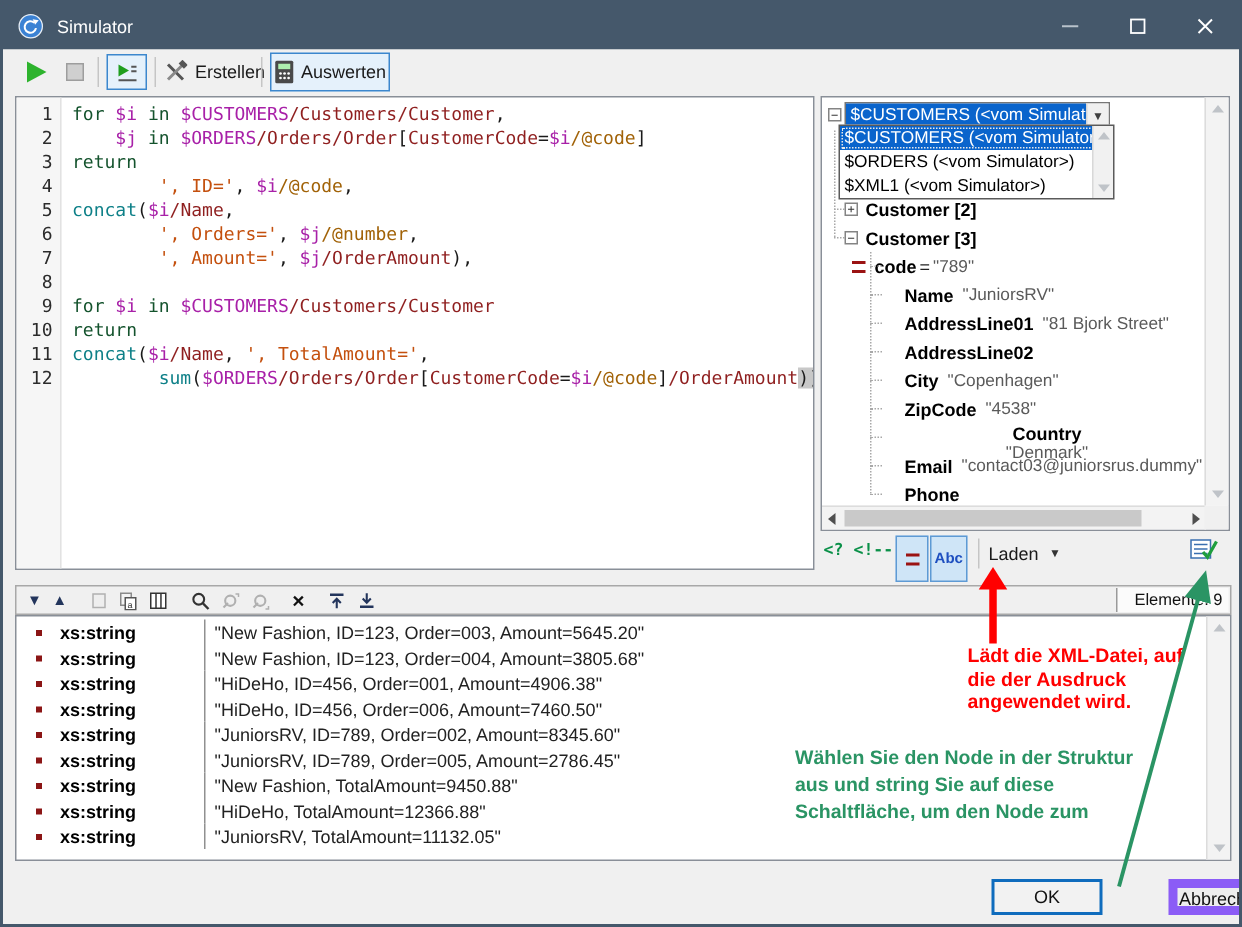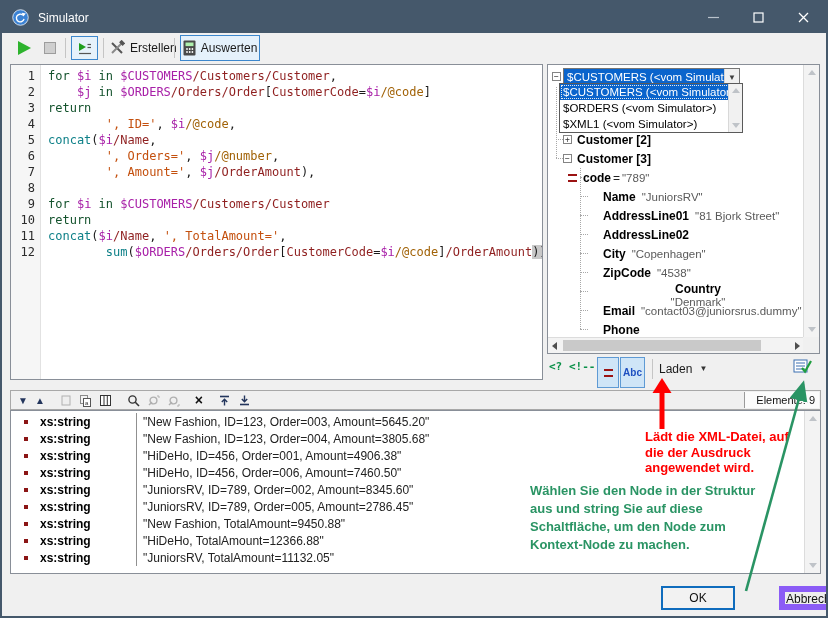--- a/index.html
+++ b/index.html
@@ -109,21 +109,21 @@
   .result-row { height:17px; display:flex; align-items:center; }
   .rbullet { width:4px; height:4px; background:#8b1515; margin:0 12px 0 12px; flex:none; }
   .rtype { width:96px; font-size:12px; font-weight:bold; color:#000; flex:none; }
   .rdiv { align-self:stretch; border-left:1px solid #909090; }
   .rval { font-size:12px; color:#222; padding-left:6px; white-space:nowrap; }
   .results-vscroll { right:0; top:0; width:16px; height:162px; }
 
   
   .note-red { position:absolute; left:600px; top:427px; z-index:55;margin-left:43px; }
   .note-red div { font-size:13px; font-weight:bold; color:#f00; line-height:15.5px; }
-  .note-green { position:absolute; left:528px; top:480px; z-index:55; }
+  .note-green { position:absolute; left:528px; top:494px; z-index:55; }
   .note-green div { font-size:13px; font-weight:bold; color:#2a9464; line-height:18px; }
   .arrows { position:absolute; left:0; top:0; z-index:60; pointer-events:none; }
 
   
   .btn { position:absolute; top:584px; height:24px; font-size:12px; color:#111;
          font-family:"Liberation Sans", sans-serif; cursor:default; }
   .btn-ok { left:659px; width:74px; background:#f2f2f2; border:2px solid #0f6cbd; }
   .btn-cancel { left:777px; width:72px; background:#eeeeee; border:6px solid #8b5cf6; }
 </style>
 </head>
@@ -490,21 +490,20 @@
 
   <div class="note-red">
     <div>Lädt die XML-Datei, auf</div>
     <div>die der Ausdruck</div>
     <div>angewendet wird.</div>
   </div>
   <div class="note-green">
     <div>Wählen Sie den Node in der Struktur</div>
     <div>aus und string Sie auf diese</div>
     <div>Schaltfläche, um den Node zum</div>
-    <div>Kontext-Node zu machen.</div>
   </div>
 
   <svg class="arrows" width="828" height="618">
     <defs>
       <marker id="gah" markerWidth="9" markerHeight="8" refX="6.5" refY="3.5" orient="auto">
         <path d="M0,0 L8,3.5 L0,7 z" fill="#2a9464"></path>
       </marker>
     </defs>
     <rect x="657.5" y="390" width="5" height="37" fill="#f00"></rect>
     <polygon points="660,376 650.5,391 669.5,391" fill="#f00"></polygon>

